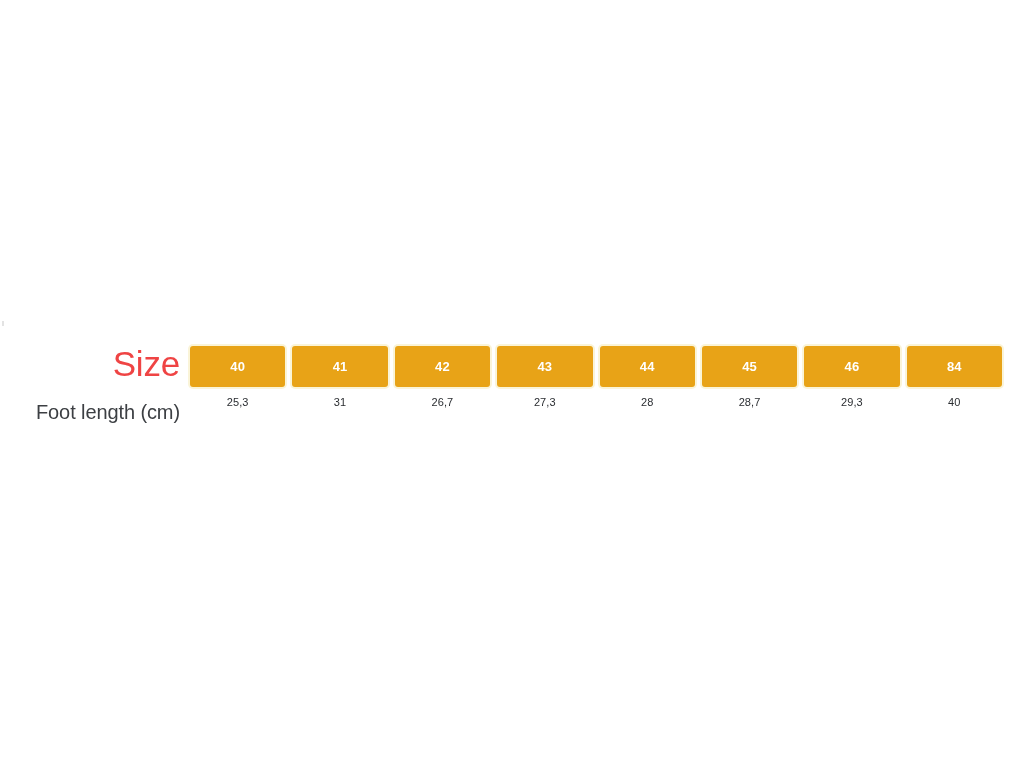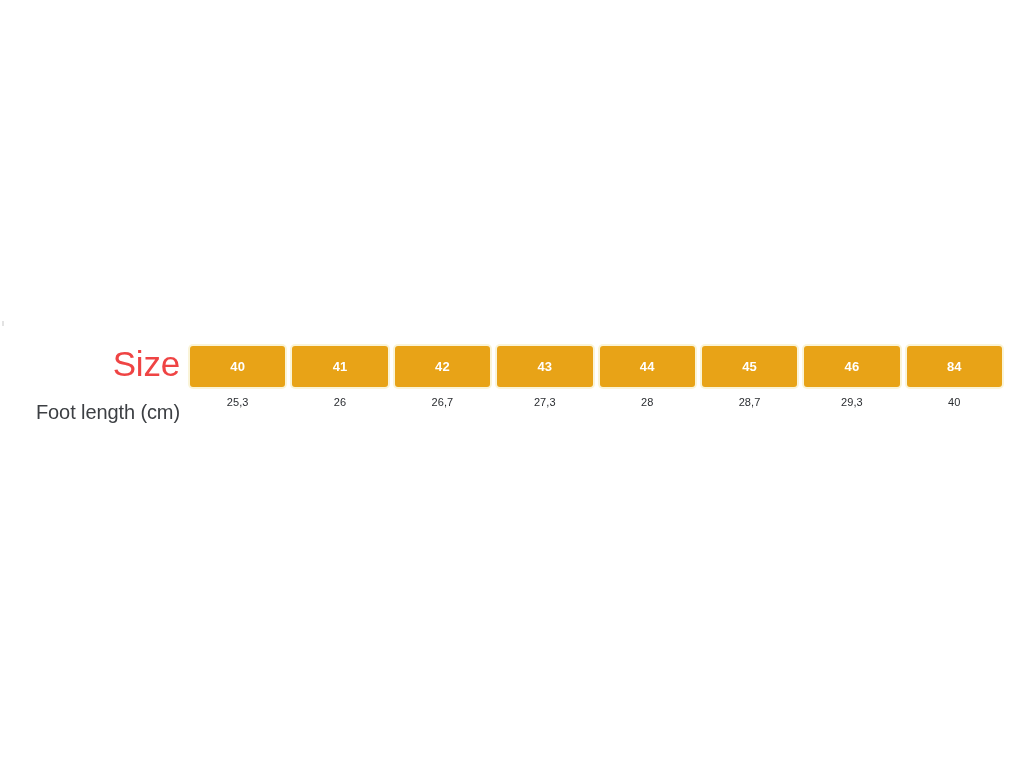--- a/index.html
+++ b/index.html
@@ -145,21 +145,21 @@
       <div class="foot-cell">
         <span class="foot-cell-label">25,3</span>
       </div>
     </div>
 
     <div class="col">
       <div class="size-cell">
         <span class="size-cell-label">41</span>
       </div>
       <div class="foot-cell">
-        <span class="foot-cell-label">26</span>
+        <span class="foot-cell-label">31</span>
       </div>
     </div>
 
     <div class="col">
       <div class="size-cell">
         <span class="size-cell-label">42</span>
       </div>
       <div class="foot-cell">
         <span class="foot-cell-label">26,7</span>
       </div>

